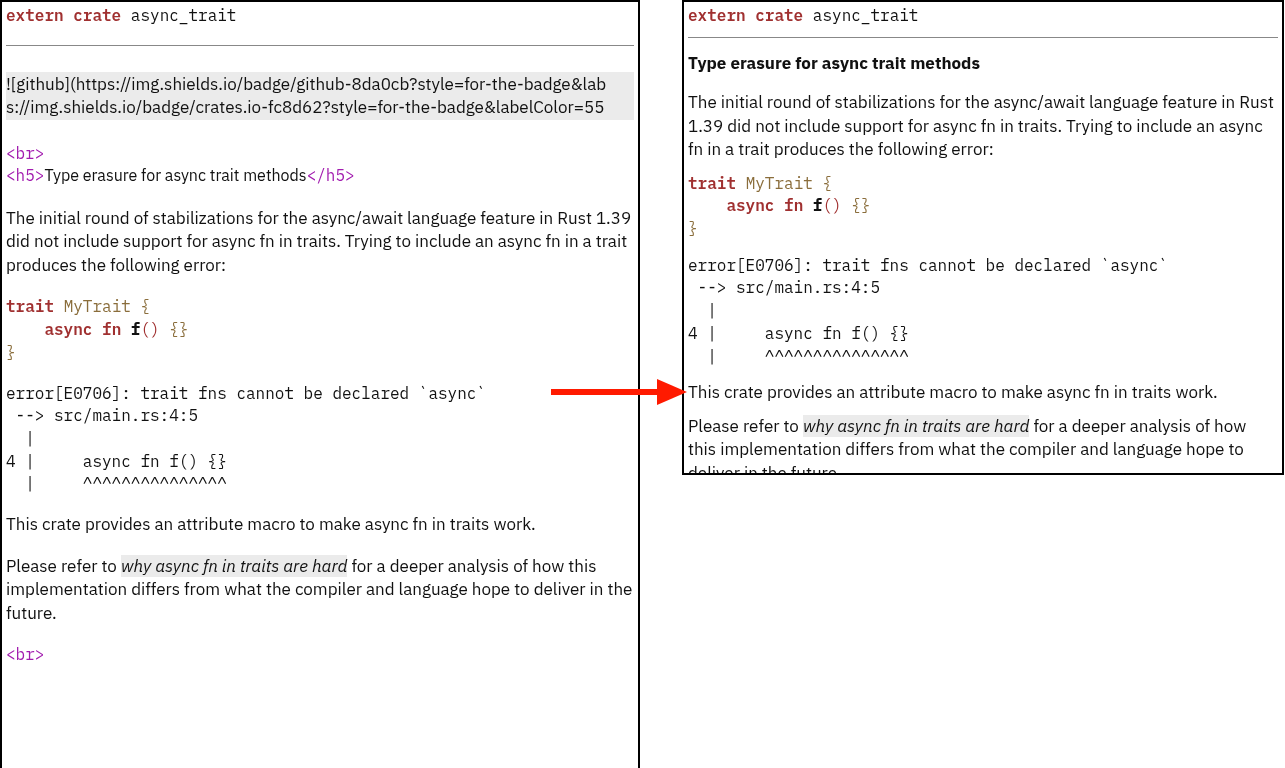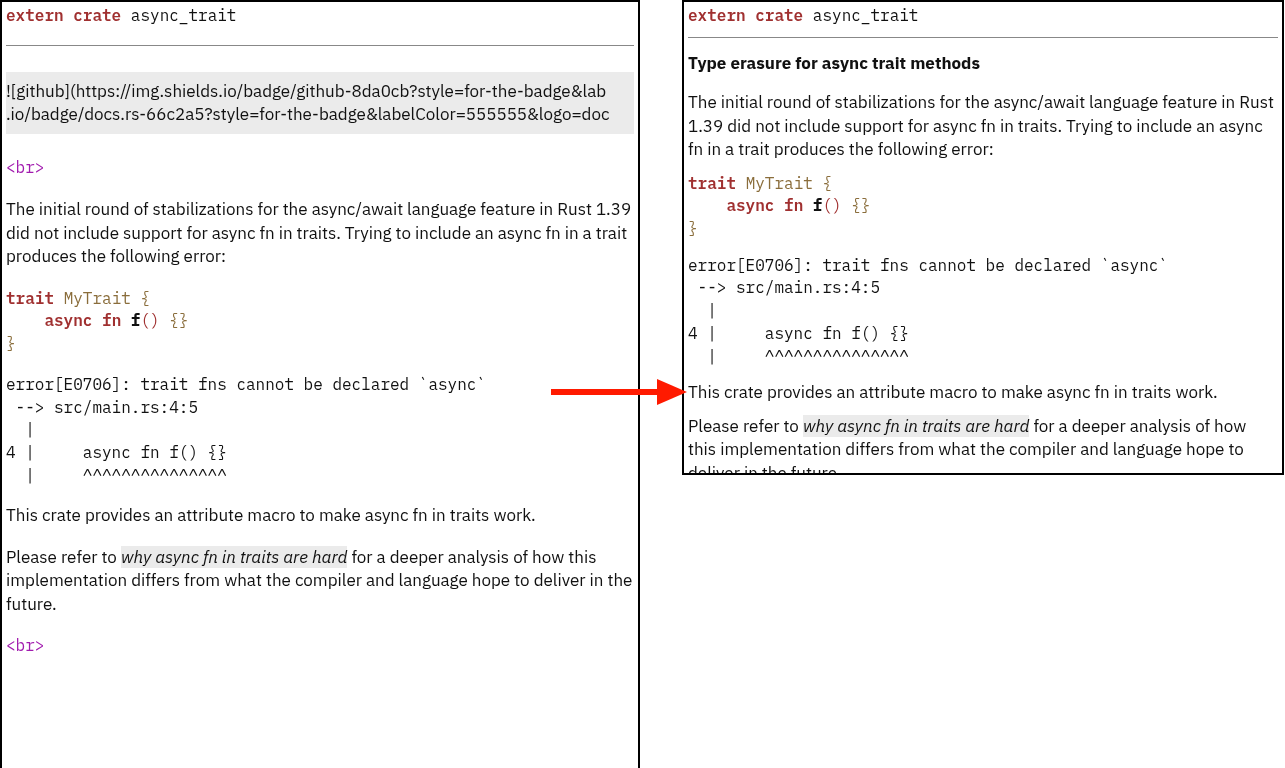--- a/index.html
+++ b/index.html
@@ -55,21 +55,21 @@
   }
   .para { margin: 0 0 18px 0; }
   .para-tight { margin: 0 0 10px 0; }
   .h5 { font-weight: 700; font-size: 17px; margin: 18px 0 16px 0; }
   .badge-block {
     background: #ebebeb;
     white-space: nowrap;
     overflow: hidden;
     font-size: 17px;
     line-height: 1.35;
-    padding: 8px 0;
+    padding: 1px 0;
   }
   .link-ish {
     font-style: italic;
     background: #ebebeb;
     text-align: right;
   }
   .codeblock { margin: 0 0 18px 0; }
   .codeblock-tight { margin: 2px 0 14px 0; }
   
   .arrow {
@@ -86,24 +86,25 @@
 <body>
 
 <div class="stage">
 
   <div class="panel panel-left">
     <div class="mono"><span class="kw-red">extern</span> <span class="kw-red">crate</span> <span>async_trait</span></div>
     <hr class="hr">
 
     <div class="badge-block">
       <div>![github](https://img.shields.io/badge/github-8da0cb?style=for-the-badge&amp;lab</div>
-      <div>.io/badge/docs.rs-66c2a5?style=for-the-badge&amp;labelColor=555555&amp;logo=doc</div>
+      <div>s://img.shields.io/badge/crates.io-fc8d62?style=for-the-badge&amp;labelColor=55</div>
     </div>
 
     <div class="mono" style="margin-top:22px;"><span class="tag">&lt;br&gt;</span></div>
+    <div class="mono"><span class="tag">&lt;h5&gt;</span><span style="font-family:'IBM Plex Sans',Arial,sans-serif;">Type erasure for async trait methods</span><span class="tag">&lt;/h5&gt;</span></div>
 
     <p class="para" style="margin-top:20px;">The initial round of stabilizations for the async/await language feature in Rust 1.39 did not include support for async fn in traits. Trying to include an async fn in a trait produces the following error:</p>
 
     <div class="mono codeblock"><span class="kw-red">trait</span> <span class="kw-brown">MyTrait</span> <span class="brace">{</span>
 <span>    </span><span class="kw-red">async</span> <span class="kw-red">fn</span> <span class="kw-fn">f</span><span class="paren">()</span> <span class="brace">{}</span>
 <span class="brace">}</span></div>
 
     <div class="mono codeblock"><span>error[E0706]: trait fns cannot be declared `async`</span>
 <span> --&gt; src/main.rs:4:5</span>
 <span>  |</span>

